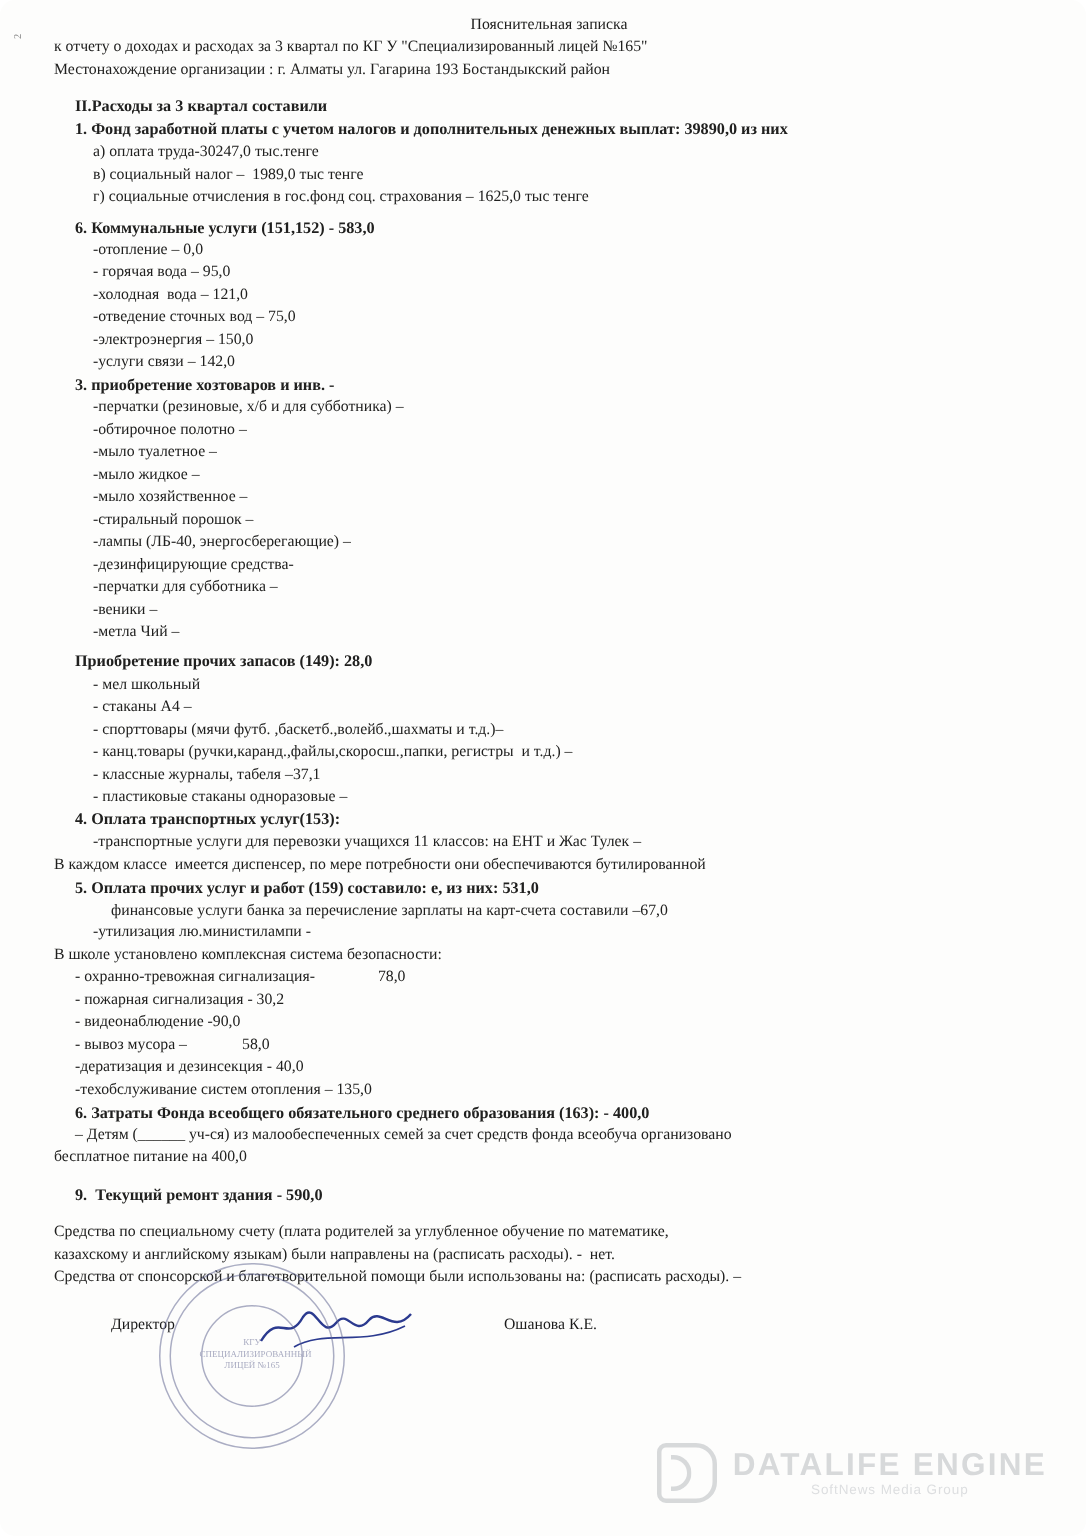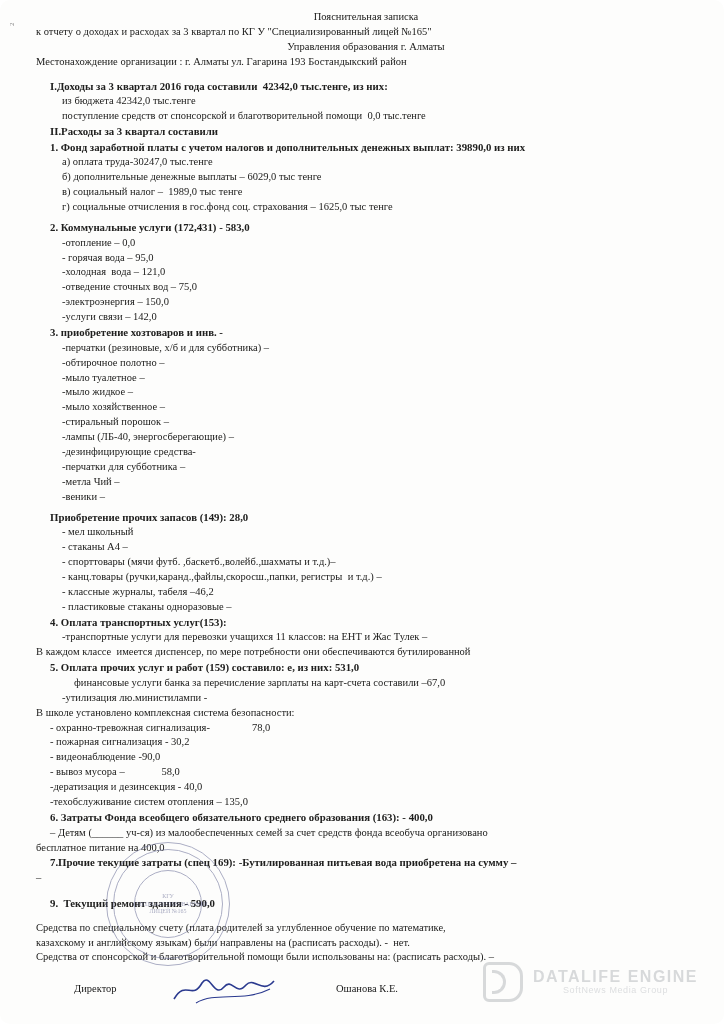--- a/index.html
+++ b/index.html
@@ -120,21 +120,21 @@
     content: "";
     position: absolute;
     left: 6px; top: 5px;
     width: 11px; height: 18px;
     border: 3px solid #b9bcc0;
     border-left: none;
     border-radius: 0 12px 12px 0;
   }
   .wm-title {
     font-family: "Liberation Sans", sans-serif;
-    font-size: 16px;
+    font-size: 21px;
     letter-spacing: 1.5px;
     color: #b9bcc0;
     font-weight: bold;
     line-height: 1.05;
   }
   .wm-sub {
     font-family: "Liberation Sans", sans-serif;
     font-size: 9px;
     letter-spacing: 0.6px;
     color: #c3c6ca;
@@ -146,80 +146,73 @@
 
 <div class="page">
 
   <div class="edge-num">2</div>
 
   <div class="doc">
 
     <div class="title-block">
       <div class="line center">Пояснительная записка</div>
       <div class="line">к отчету о доходах и расходах за 3 квартал по КГ У "Специализированный лицей №165"</div>
-      <div class="line center">Управления образования г. Алматы</div>
       <div class="line">Местонахождение организации : г. Алматы ул. Гагарина 193 Бостандыкский район</div>
     </div>
 
     <div class="gap-md"></div>
 
-    <div>
-      <div class="line sec-head indent1">I.Доходы за 3 квартал 2016 года составили  42342,0 тыс.тенге, из них:</div>
-      <div class="line indent2">из бюджета 42342,0 тыс.тенге</div>
-      <div class="line indent2">поступление средств от спонсорской и благотворительной помощи  0,0 тыс.тенге</div>
-    </div>
 
     <div>
       <div class="line sec-head indent1">II.Расходы за 3 квартал составили</div>
     </div>
 
     <div>
       <div class="line sec-head indent1">1. Фонд заработной платы с учетом налогов и дополнительных денежных выплат: 39890,0 из них</div>
       <div class="line indent2">а) оплата труда-30247,0 тыс.тенге</div>
-      <div class="line indent2">б) дополнительные денежные выплаты – 6029,0 тыс тенге</div>
       <div class="line indent2">в) социальный налог –  1989,0 тыс тенге</div>
       <div class="line indent2">г) социальные отчисления в гос.фонд соц. страхования – 1625,0 тыс тенге</div>
     </div>
 
     <div class="gap-sm"></div>
 
     <div>
-      <div class="line sec-head indent1">2. Коммунальные услуги (172,431) - 583,0</div>
+      <div class="line sec-head indent1">6. Коммунальные услуги (151,152) - 583,0</div>
       <div class="line indent2">-отопление – 0,0</div>
       <div class="line indent2">- горячая вода – 95,0</div>
       <div class="line indent2">-холодная  вода – 121,0</div>
       <div class="line indent2">-отведение сточных вод – 75,0</div>
       <div class="line indent2">-электроэнергия – 150,0</div>
       <div class="line indent2">-услуги связи – 142,0</div>
     </div>
 
     <div>
       <div class="line sec-head indent1">3. приобретение хозтоваров и инв. -</div>
       <div class="line indent2">-перчатки (резиновые, х/б и для субботника) –</div>
       <div class="line indent2">-обтирочное полотно –</div>
       <div class="line indent2">-мыло туалетное –</div>
       <div class="line indent2">-мыло жидкое –</div>
       <div class="line indent2">-мыло хозяйственное –</div>
       <div class="line indent2">-стиральный порошок –</div>
       <div class="line indent2">-лампы (ЛБ-40, энергосберегающие) –</div>
       <div class="line indent2">-дезинфицирующие средства-</div>
       <div class="line indent2">-перчатки для субботника –</div>
+      <div class="line indent2">-веники –</div>
       <div class="line indent2">-метла Чий –</div>
-      <div class="line indent2">-веники –</div>
     </div>
 
     <div class="gap-sm"></div>
 
     <div>
       <div class="line sec-head indent1">Приобретение прочих запасов (149): 28,0</div>
       <div class="line indent2">- мел школьный</div>
       <div class="line indent2">- стаканы А4 –</div>
       <div class="line indent2">- спорттовары (мячи футб. ,баскетб.,волейб.,шахматы и т.д.)–</div>
       <div class="line indent2">- канц.товары (ручки,каранд.,файлы,скоросш.,папки, регистры  и т.д.) –</div>
-      <div class="line indent2">- классные журналы, табеля –46,2</div>
+      <div class="line indent2">- классные журналы, табеля –37,1</div>
       <div class="line indent2">- пластиковые стаканы одноразовые –</div>
     </div>
 
     <div>
       <div class="line sec-head indent1">4. Оплата транспортных услуг(153):</div>
       <div class="line indent2">-транспортные услуги для перевозки учащихся 11 классов: на ЕНТ и Жас Тулек –</div>
       <div class="line">В каждом классе  имеется диспенсер, по мере потребности они обеспечиваются бутилированной</div>
     </div>
 
     <div>
@@ -234,24 +227,20 @@
       <div class="line indent1">-дератизация и дезинсекция - 40,0</div>
       <div class="line indent1">-техобслуживание систем отопления – 135,0</div>
     </div>
 
     <div>
       <div class="line sec-head indent1">6. Затраты Фонда всеобщего обязательного среднего образования (163): - 400,0</div>
       <div class="line indent1">– Детям (______ уч-ся) из малообеспеченных семей за счет средств фонда всеобуча организовано</div>
       <div class="line">бесплатное питание на 400,0</div>
     </div>
 
-    <div>
-      <div class="line sec-head indent1">7.Прочие текущие затраты (спец 169): -Бутилированная питьевая вода приобретена на сумму –</div>
-      <div class="line">–</div>
-    </div>
 
     <div class="gap-sm"></div>
 
 
     <div class="gap-sm"></div>
 
     <div>
       <div class="line sec-head indent1">9.  Текущий ремонт здания - 590,0</div>
     </div>
 

